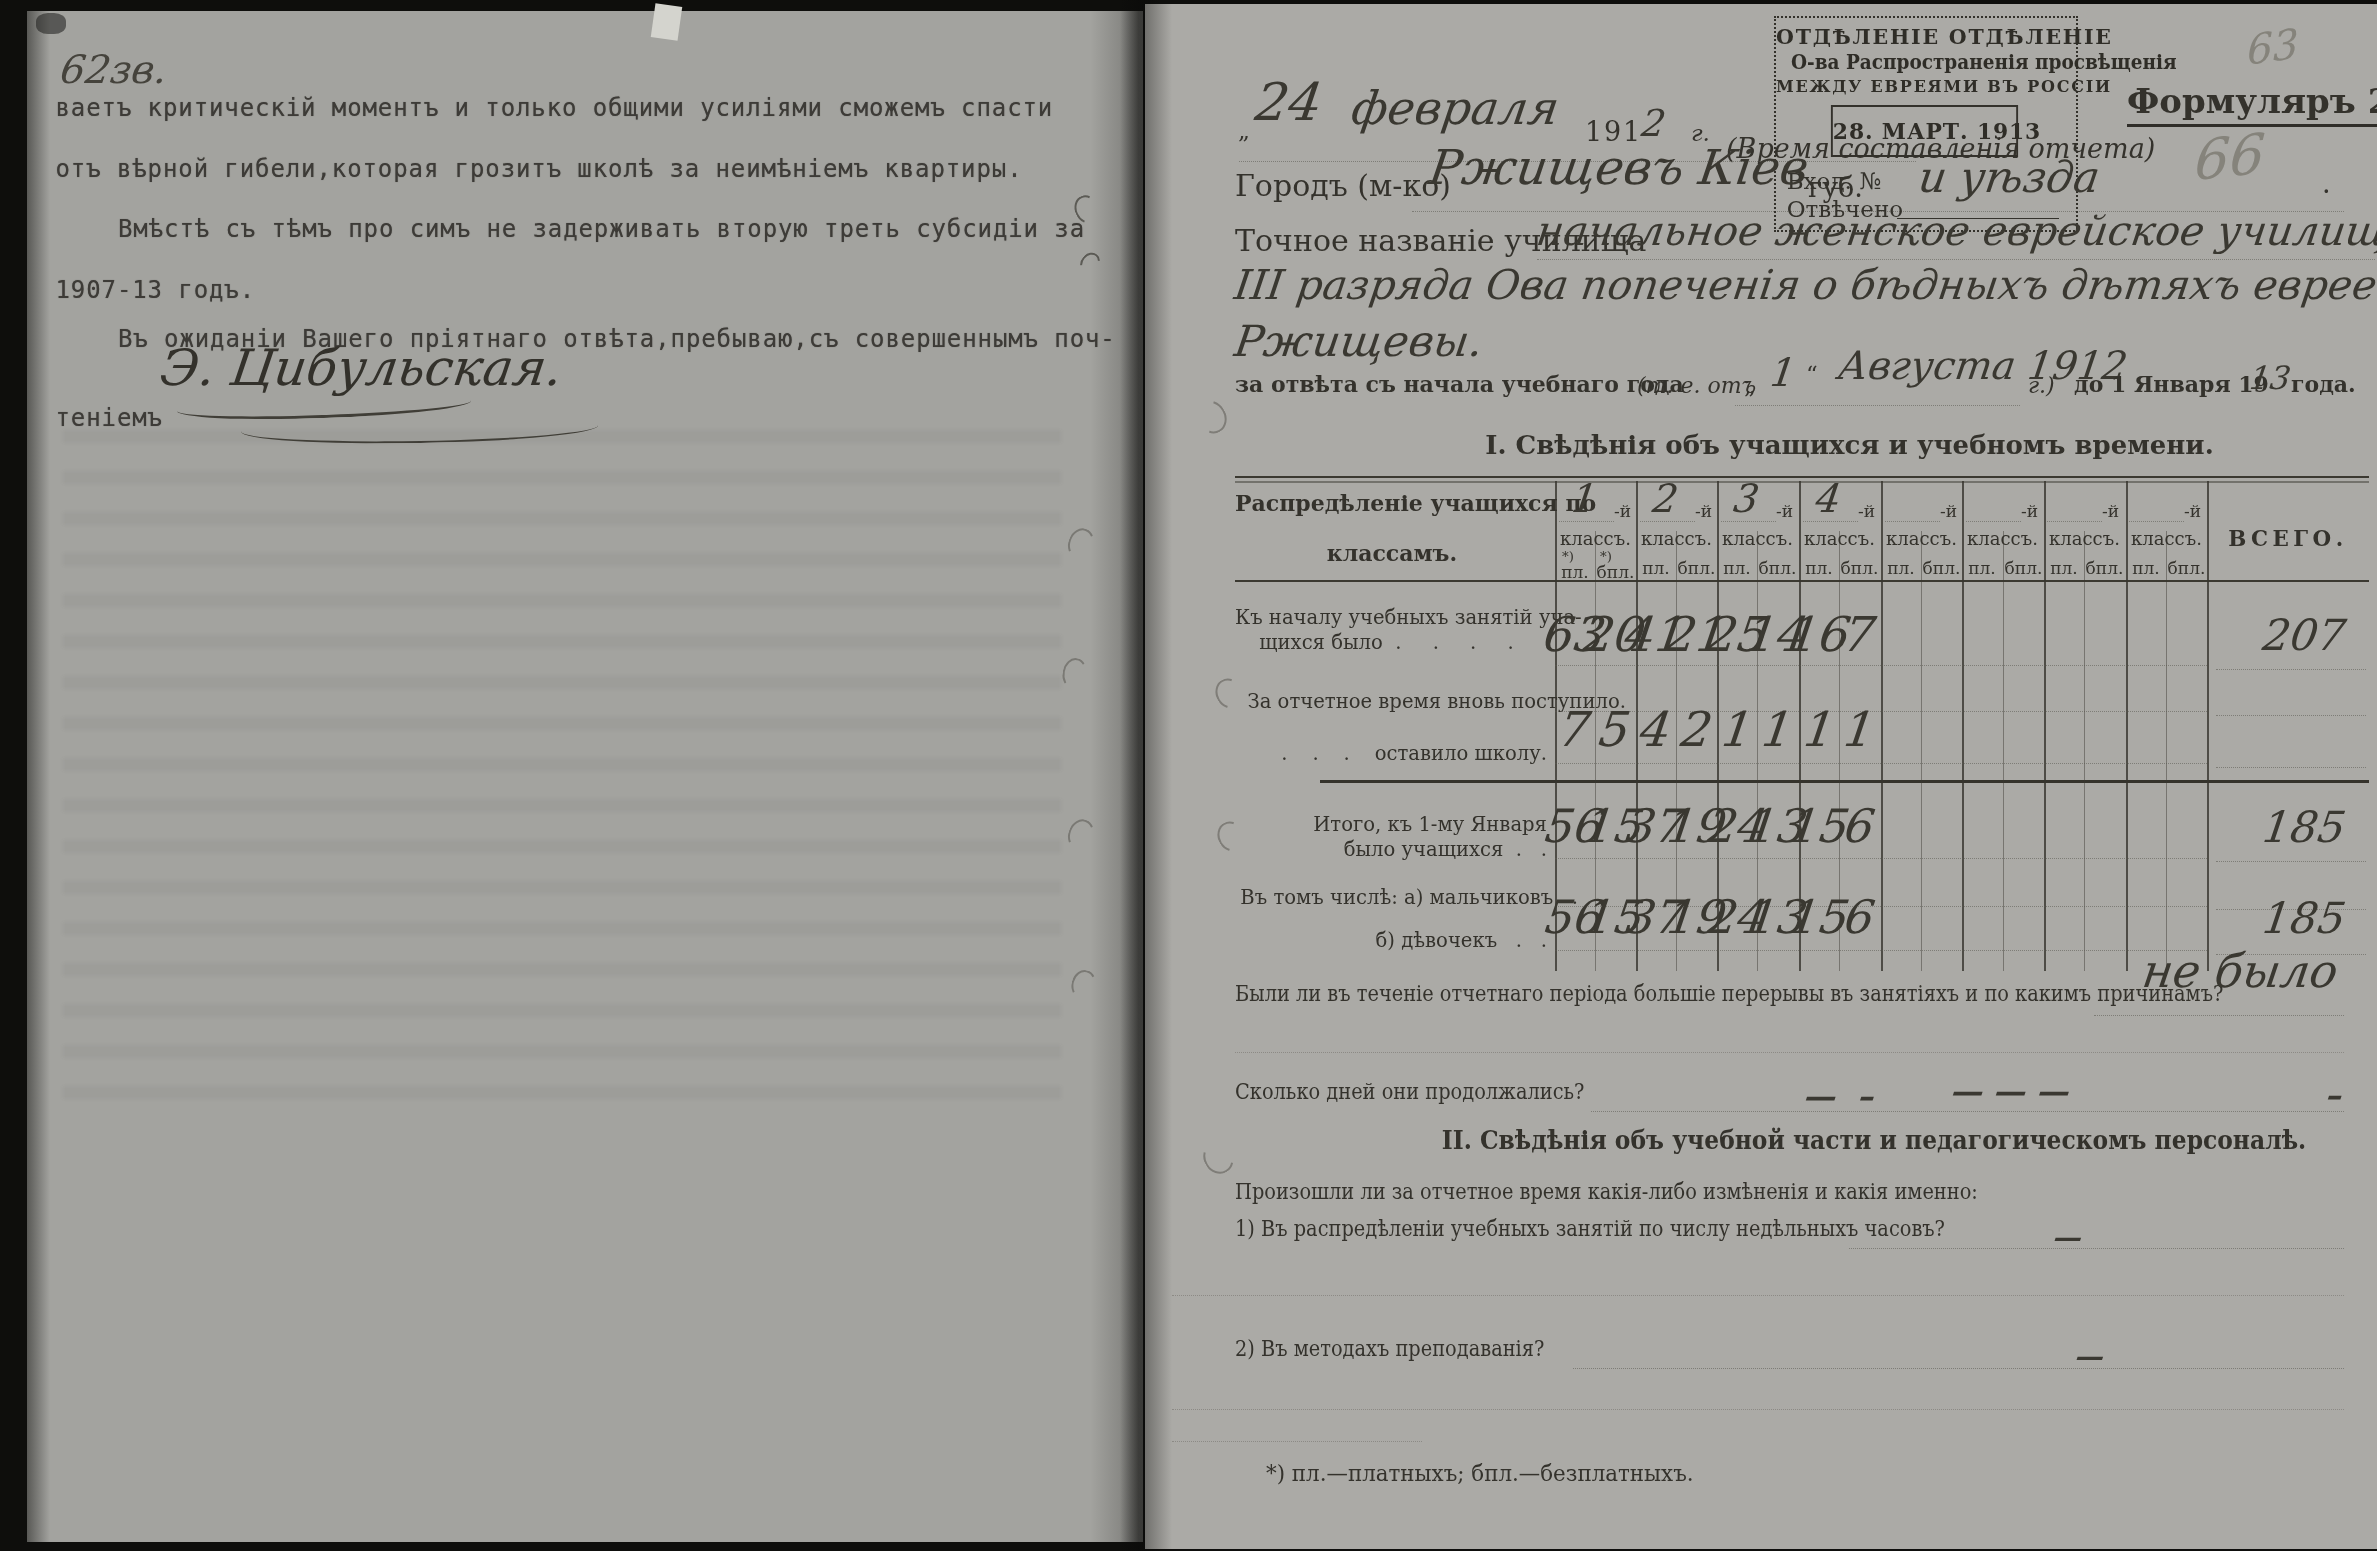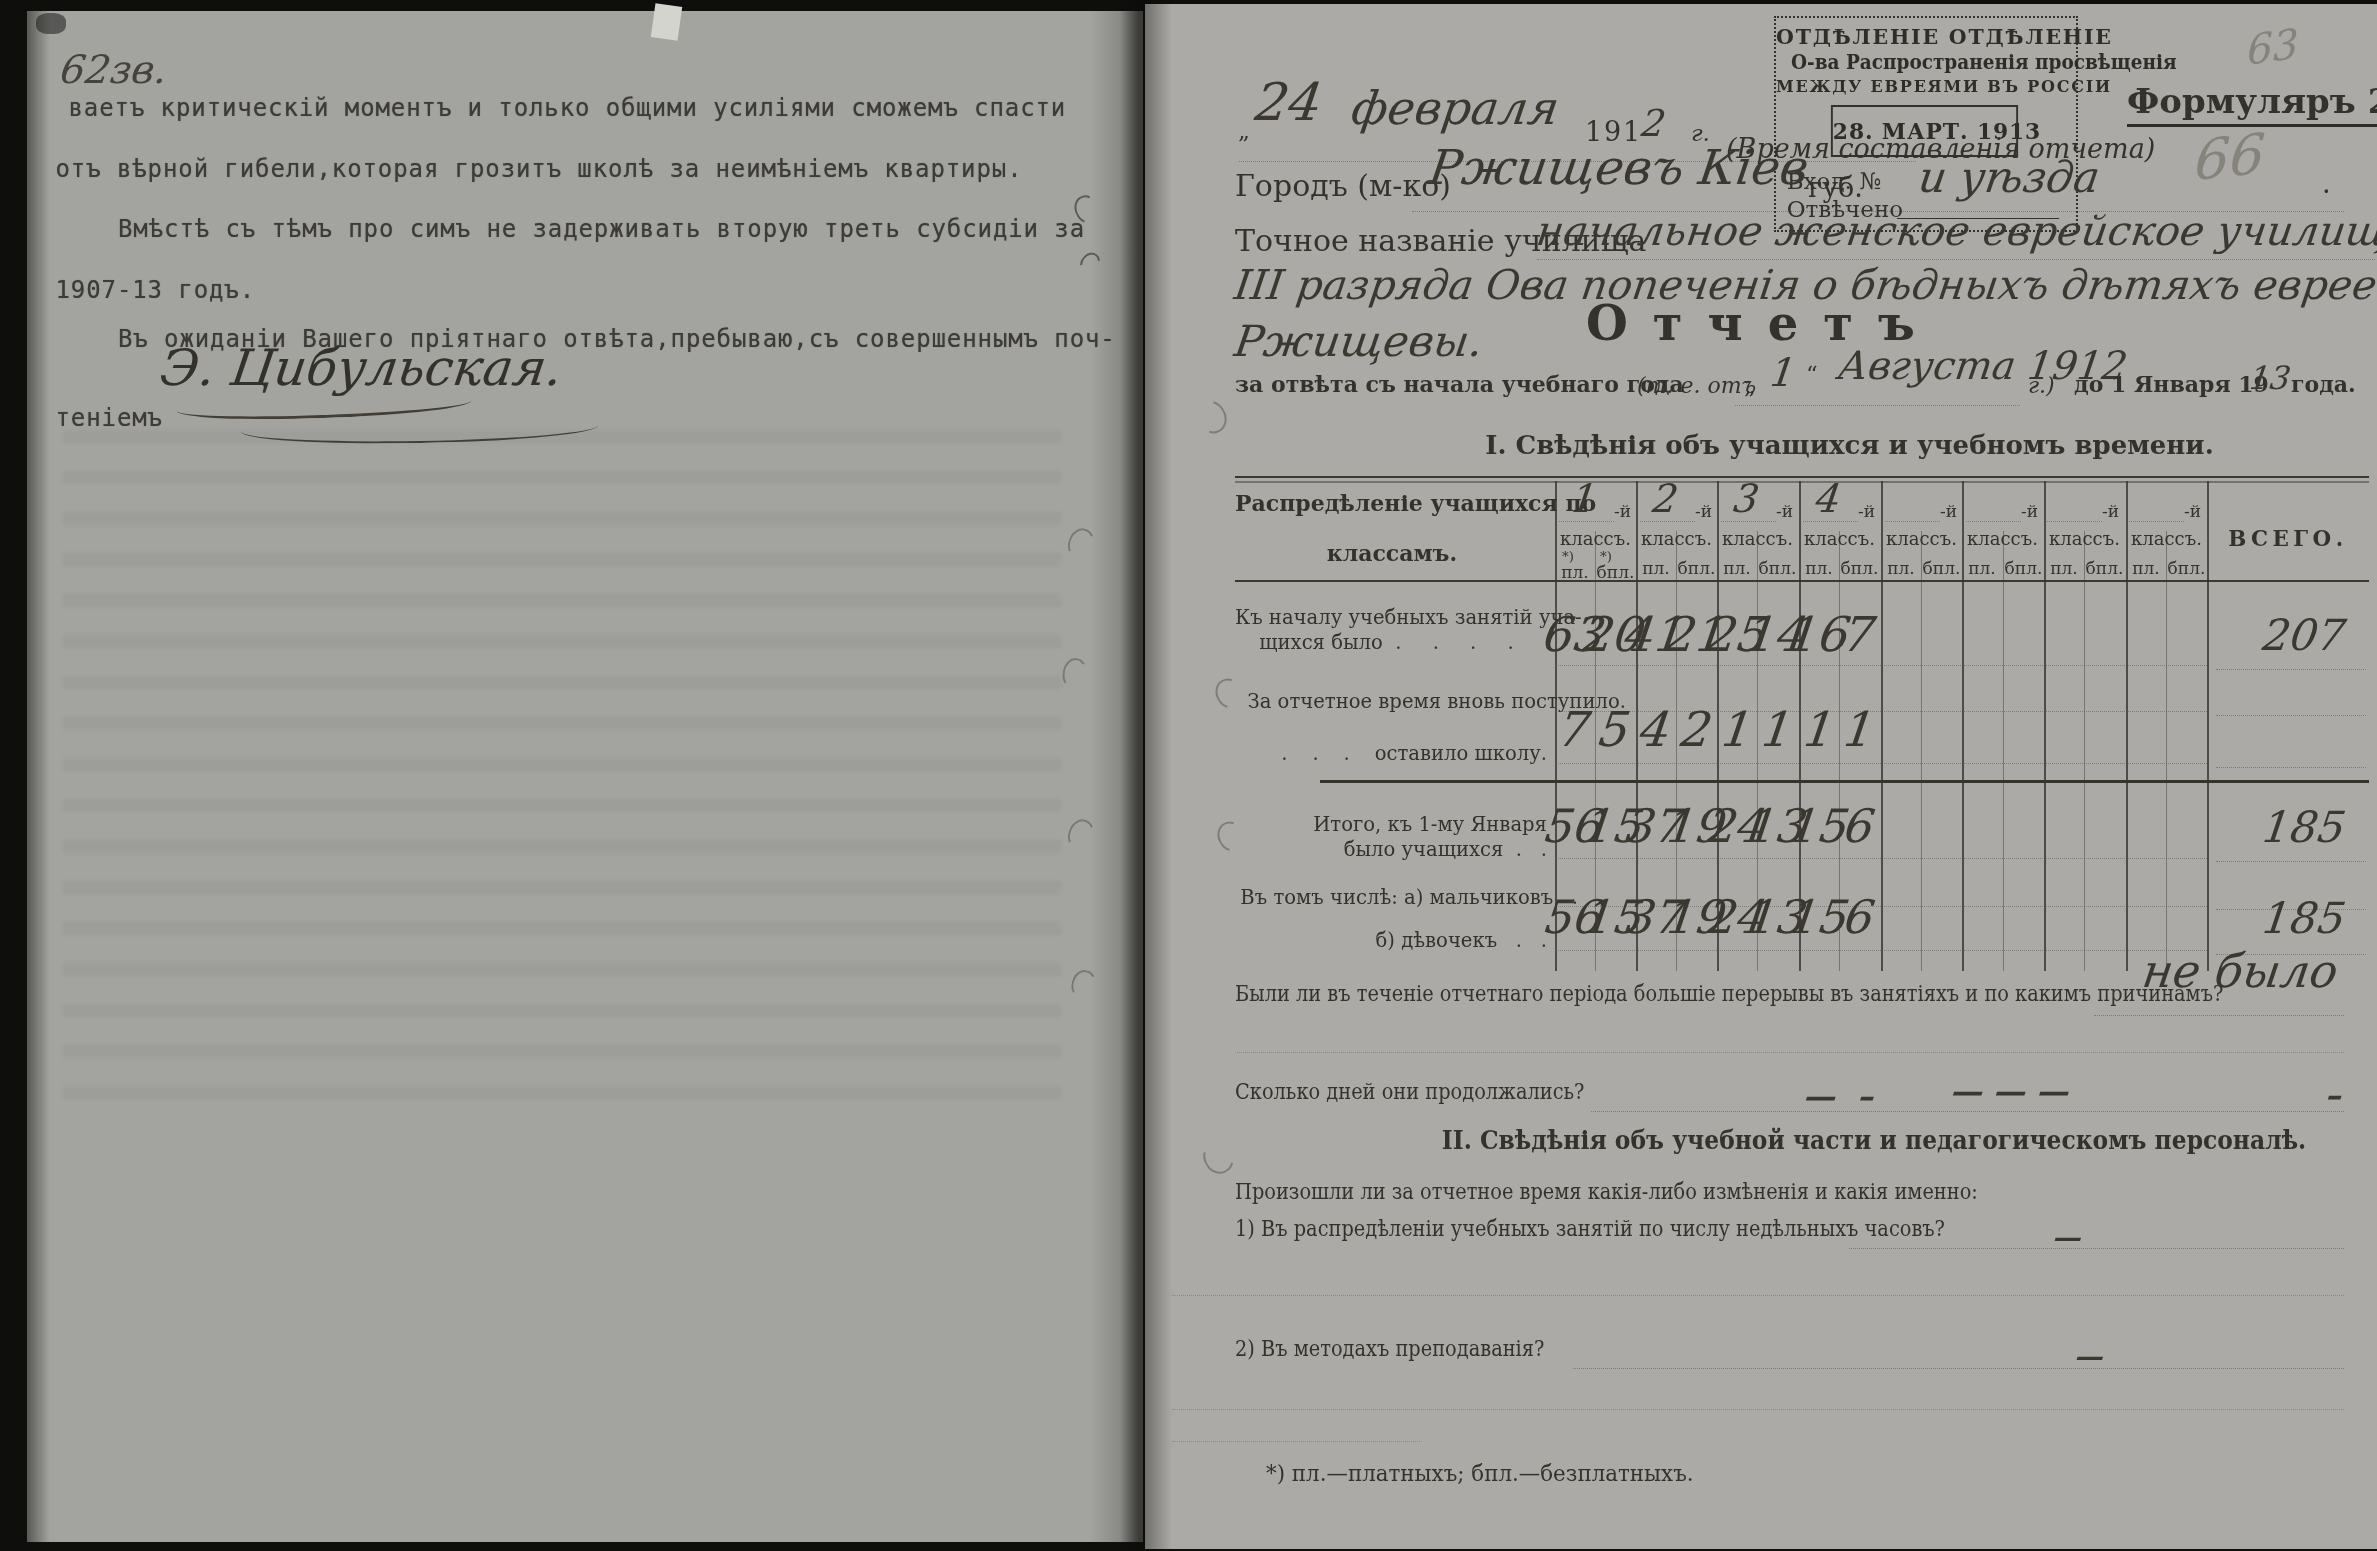--- a/index.html
+++ b/index.html
@@ -50,21 +50,21 @@
 <body>
 
 <div class="scan">
 
   <div class="page left-page">
     <div class="dedge"></div>
     <div class="bleed"></div>
 
     <div class="hw" style="left:34px;top:36px;font-size:39px;color:#45433c;">62зв.</div>
 
-    <div class="t" style="left:28.5px;top:83px;margin-left:13px;">ваетъ критическій моментъ и только общими усиліями сможемъ спасти</div>
+    <div class="t" style="left:28.5px;top:83px;">ваетъ критическій моментъ и только общими усиліями сможемъ спасти</div>
     <div class="t" style="left:28.5px;top:144px;">отъ вѣрной гибели,которая грозитъ школѣ за неимѣніемъ квартиры.</div>
     <div class="t" style="left:91px;top:204px;">Вмѣстѣ съ тѣмъ про симъ не задерживать вторую треть субсидіи за</div>
     <div class="t" style="left:28.5px;top:265px;">1907-13 годъ.</div>
     <div class="t" style="left:91px;top:314px;">Въ ожиданіи Вашего пріятнаго отвѣта,пребываю,съ совершеннымъ поч-</div>
     <div class="t" style="left:28.5px;top:393px;">теніемъ</div>
 
     <div class="hw" style="left:134px;top:328px;font-size:50px;color:#33312b;">Э. Цибульская.</div>
     <div class="flo" style="left:150px;top:383px;width:294px;height:21.4px;transform:rotate(-2deg);"></div>
     <div class="flo" style="left:214px;top:403px;width:357px;height:27px;transform:rotate(-1deg);border-bottom-width:2.7px;"></div>
 
@@ -116,21 +116,20 @@
     <div class="hw pencil" style="left:1050px;top:121px;font-size:55px;transform:rotate(-6deg) skewX(-10deg);">66</div>
     <div class="printed" style="left:1177px;top:164px;font-size:27px;">.</div>
     <div class="dot" style="left:267px;top:207px;width:932px;"></div>
 
     <div class="printed" style="left:90px;top:219px;font-size:30px;">Точное названіе училища</div>
     <div class="hw" style="left:392px;top:203px;font-size:41px;z-index:6;">начальное женское еврейское училище</div>
     <div class="dot" style="left:392px;top:255px;width:838px;"></div>
     <div class="hw" style="left:90px;top:257px;font-size:41px;z-index:6;">III разряда Ова попеченія о бѣдныхъ дѣтяхъ евреевъ м.</div>
     <div class="hw" style="left:90px;top:312px;font-size:43px;">Ржищевы.</div>
 
-    <div class="printed b" style="left:441px;top:291px;font-size:48px;letter-spacing:25px;">Отчетъ</div>
 
     <div class="printed b" style="left:90px;top:367px;font-size:22px;">за отвѣта съ начала учебнаго года</div>
     <div class="printed i" style="left:492px;top:369px;font-size:22px;">(т. е. отъ</div>
     <div class="printed" style="left:599px;top:369px;font-size:23px;">„</div>
     <div class="hw" style="left:626px;top:346px;font-size:39px;">1</div>
     <div class="printed" style="left:661px;top:357px;font-size:23px;">“</div>
     <div class="hw" style="left:694px;top:339px;font-size:39px;">Августа 1912</div>
     <div class="printed i" style="left:883px;top:369px;font-size:22px;">г.)</div>
     <div class="printed b" style="left:929px;top:367px;font-size:22px;">до 1 Января 19</div>
     <div class="hw" style="left:1105px;top:355px;font-size:32px;">13</div>

